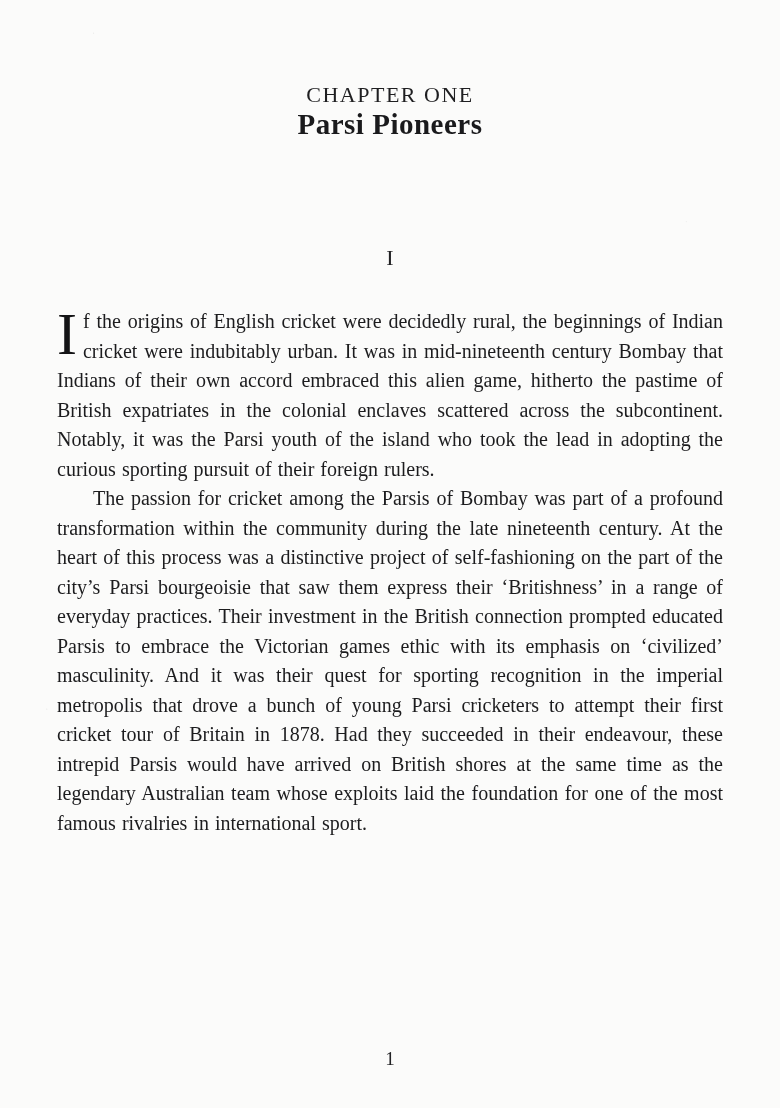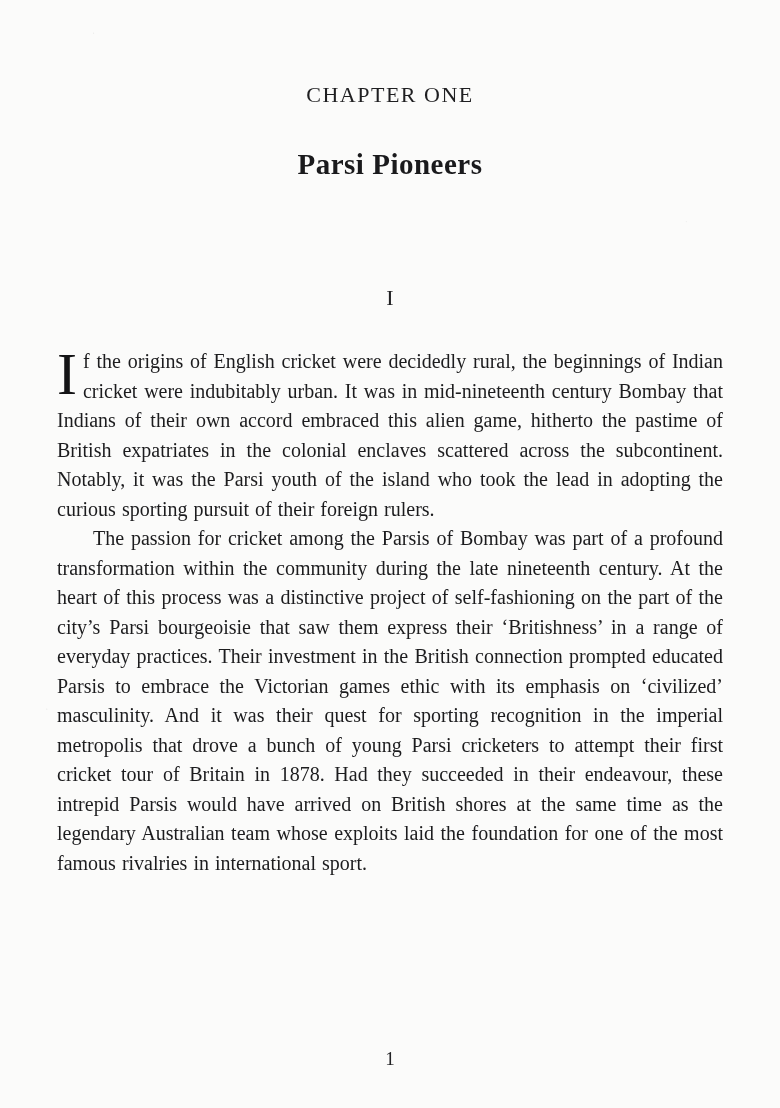--- a/index.html
+++ b/index.html
@@ -26,21 +26,20 @@
 
   .chapter-label {
     padding-top: 82px;
     text-align: center;
     font-size: 22px;
     letter-spacing: 1.5px;
     color: #1f1f21;
   }
 
   .chapter-title {
-    margin-top: 40px;
     text-align: center;
     font-size: 29px;
     letter-spacing: 0.5px;
     color: #1a1a1c;
   }
 
   .section-numeral {
     margin-top: 104px;
     text-align: center;
     font-size: 22px;

